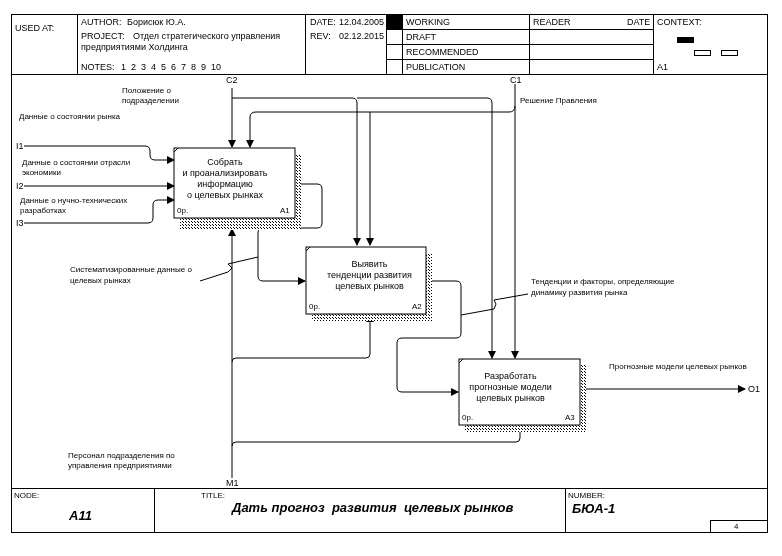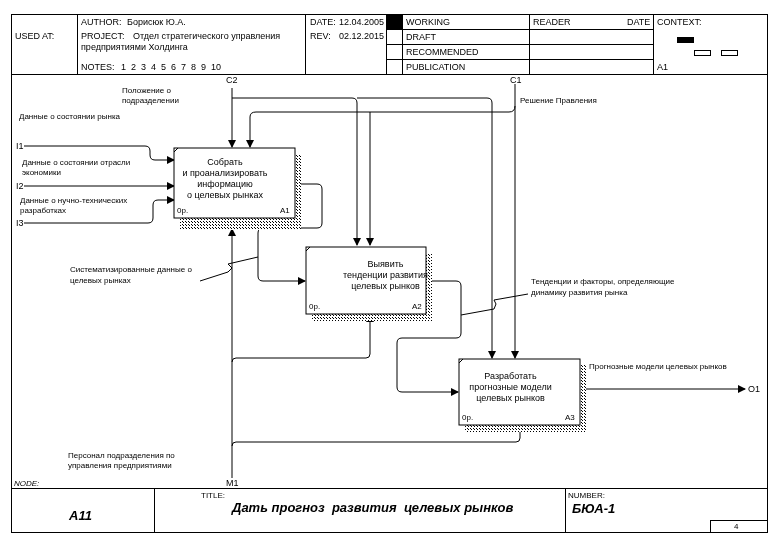--- a/index.html
+++ b/index.html
@@ -21,21 +21,21 @@
 <div class="hdr-line-v" style="left:305px;top:14px;height:61px;"></div>
 <div class="hdr-line-v" style="left:386px;top:14px;height:61px;"></div>
 <div class="hdr-line-v" style="left:402px;top:14px;height:61px;"></div>
 <div class="hdr-line-v" style="left:529px;top:14px;height:61px;"></div>
 <div class="hdr-line-v" style="left:653px;top:14px;height:61px;"></div>
 <div class="hdr-line-h" style="left:386px;top:29px;width:267px;"></div>
 <div class="hdr-line-h" style="left:386px;top:44px;width:267px;"></div>
 <div class="hdr-line-h" style="left:386px;top:59px;width:267px;"></div>
 <div class="abs" style="left:387px;top:15px;width:15px;height:14px;background:#000;"></div>
 
-<span class="abs t9" style="left:15px;top:31px;">USED AT:</span>
+<span class="abs t9" style="left:15px;top:23px;">USED AT:</span>
 <span class="abs t9" style="left:81px;top:17px;">AUTHOR:</span>
 <span class="abs t9" style="left:127px;top:17px;">Борисюк Ю.А.</span>
 <span class="abs t9" style="left:81px;top:31px;">PROJECT:</span>
 <span class="abs t9" style="left:133px;top:31px;">Отдел стратегического управления</span>
 <span class="abs t9" style="left:81px;top:42px;">предприятиями Холдинга</span>
 <span class="abs t9" style="left:81px;top:62px;">NOTES:</span>
 <span class="abs t9" style="left:121px;top:62px;white-space:pre;">1  2  3  4  5  6  7  8  9  10</span>
 <span class="abs t9" style="left:310px;top:17px;">DATE:</span>
 <span class="abs t9" style="left:339px;top:17px;">12.04.2005</span>
 <span class="abs t9" style="left:310px;top:31px;">REV:</span>
@@ -110,21 +110,21 @@
 
 <div class="box-text" style="left:175px;top:157px;width:100px;">
   <div>Собрать</div>
   <div>и проанализировать</div>
   <div>информацию</div>
   <div>о целевых рынках</div>
 </div>
 <span class="abs t8" style="left:177px;top:206px;">0р.</span>
 <span class="abs t8" style="left:280px;top:206px;">A1</span>
 
-<div class="box-text" style="left:319px;top:259px;width:133px;">
+<div class="box-text" style="left:303px;top:259px;width:133px;">
   <div>Выявить</div>
   <div>тенденции развития</div>
   <div>целевых рынков</div>
 </div>
 <span class="abs t8" style="left:309px;top:302px;">0р.</span>
 <span class="abs t8" style="left:412px;top:302px;">A2</span>
 
 <div class="box-text" style="left:460px;top:371px;width:101px;">
   <div>Разработать</div>
   <div>прогнозные модели</div>
@@ -146,28 +146,28 @@
 <span class="abs t8" style="left:520px;top:96px;">Решение Правления</span>
 <span class="abs t8" style="left:19px;top:112px;">Данные о состоянии рынка</span>
 <span class="abs t8" style="left:22px;top:158px;">Данные о состоянии отрасли</span>
 <span class="abs t8" style="left:22px;top:168px;">экономики</span>
 <span class="abs t8" style="left:20px;top:196px;">Данные о нучно-технических</span>
 <span class="abs t8" style="left:20px;top:206px;">разработках</span>
 <span class="abs t8" style="left:70px;top:265px;">Систематизированные данные о</span>
 <span class="abs t8" style="left:70px;top:276px;">целевых рынках</span>
 <span class="abs t8" style="left:531px;top:277px;">Тенденции и факторы, определяющие</span>
 <span class="abs t8" style="left:531px;top:288px;">динамику развития рынка</span>
-<span class="abs t8" style="left:589px;top:362px;">Прогнозные модели целевых рынков</span>
+<span class="abs t8" style="left:609px;top:362px;">Прогнозные модели целевых рынков</span>
 <span class="abs t8" style="left:68px;top:451px;">Персонал подразделения по</span>
 <span class="abs t8" style="left:68px;top:461px;">управления предприятиями</span>
 
 <div class="abs" style="left:11px;top:488px;width:757px;height:45px;border:1px solid #000;box-sizing:border-box;"></div>
 <div class="hdr-line-v" style="left:154px;top:488px;height:45px;"></div>
 <div class="hdr-line-v" style="left:565px;top:488px;height:45px;"></div>
 <div class="abs" style="left:710px;top:520px;width:58px;height:13px;border-left:1px solid #000;border-top:1px solid #000;box-sizing:border-box;"></div>
 
-<span class="abs t8" style="left:14px;top:479px;font-style:italic;">NODE:</span>
+<span class="abs t8" style="left:14px;top:491px;">NODE:</span>
 <span class="abs title-text" style="left:69px;top:508px;">A11</span>
 <span class="abs t8" style="left:157px;top:491px;margin-left:44px;">TITLE:</span>
 <span class="abs title-text" style="left:232px;top:492px;white-space:pre;margin-top:8px;">Дать прогноз  развития  целевых рынков</span>
 <span class="abs t8" style="left:568px;top:491px;">NUMBER:</span>
 <span class="abs title-text" style="left:572px;top:501px;">БЮА-1</span>
 <span class="abs t8" style="left:734px;top:522px;">4</span>
 
 </body></html>

